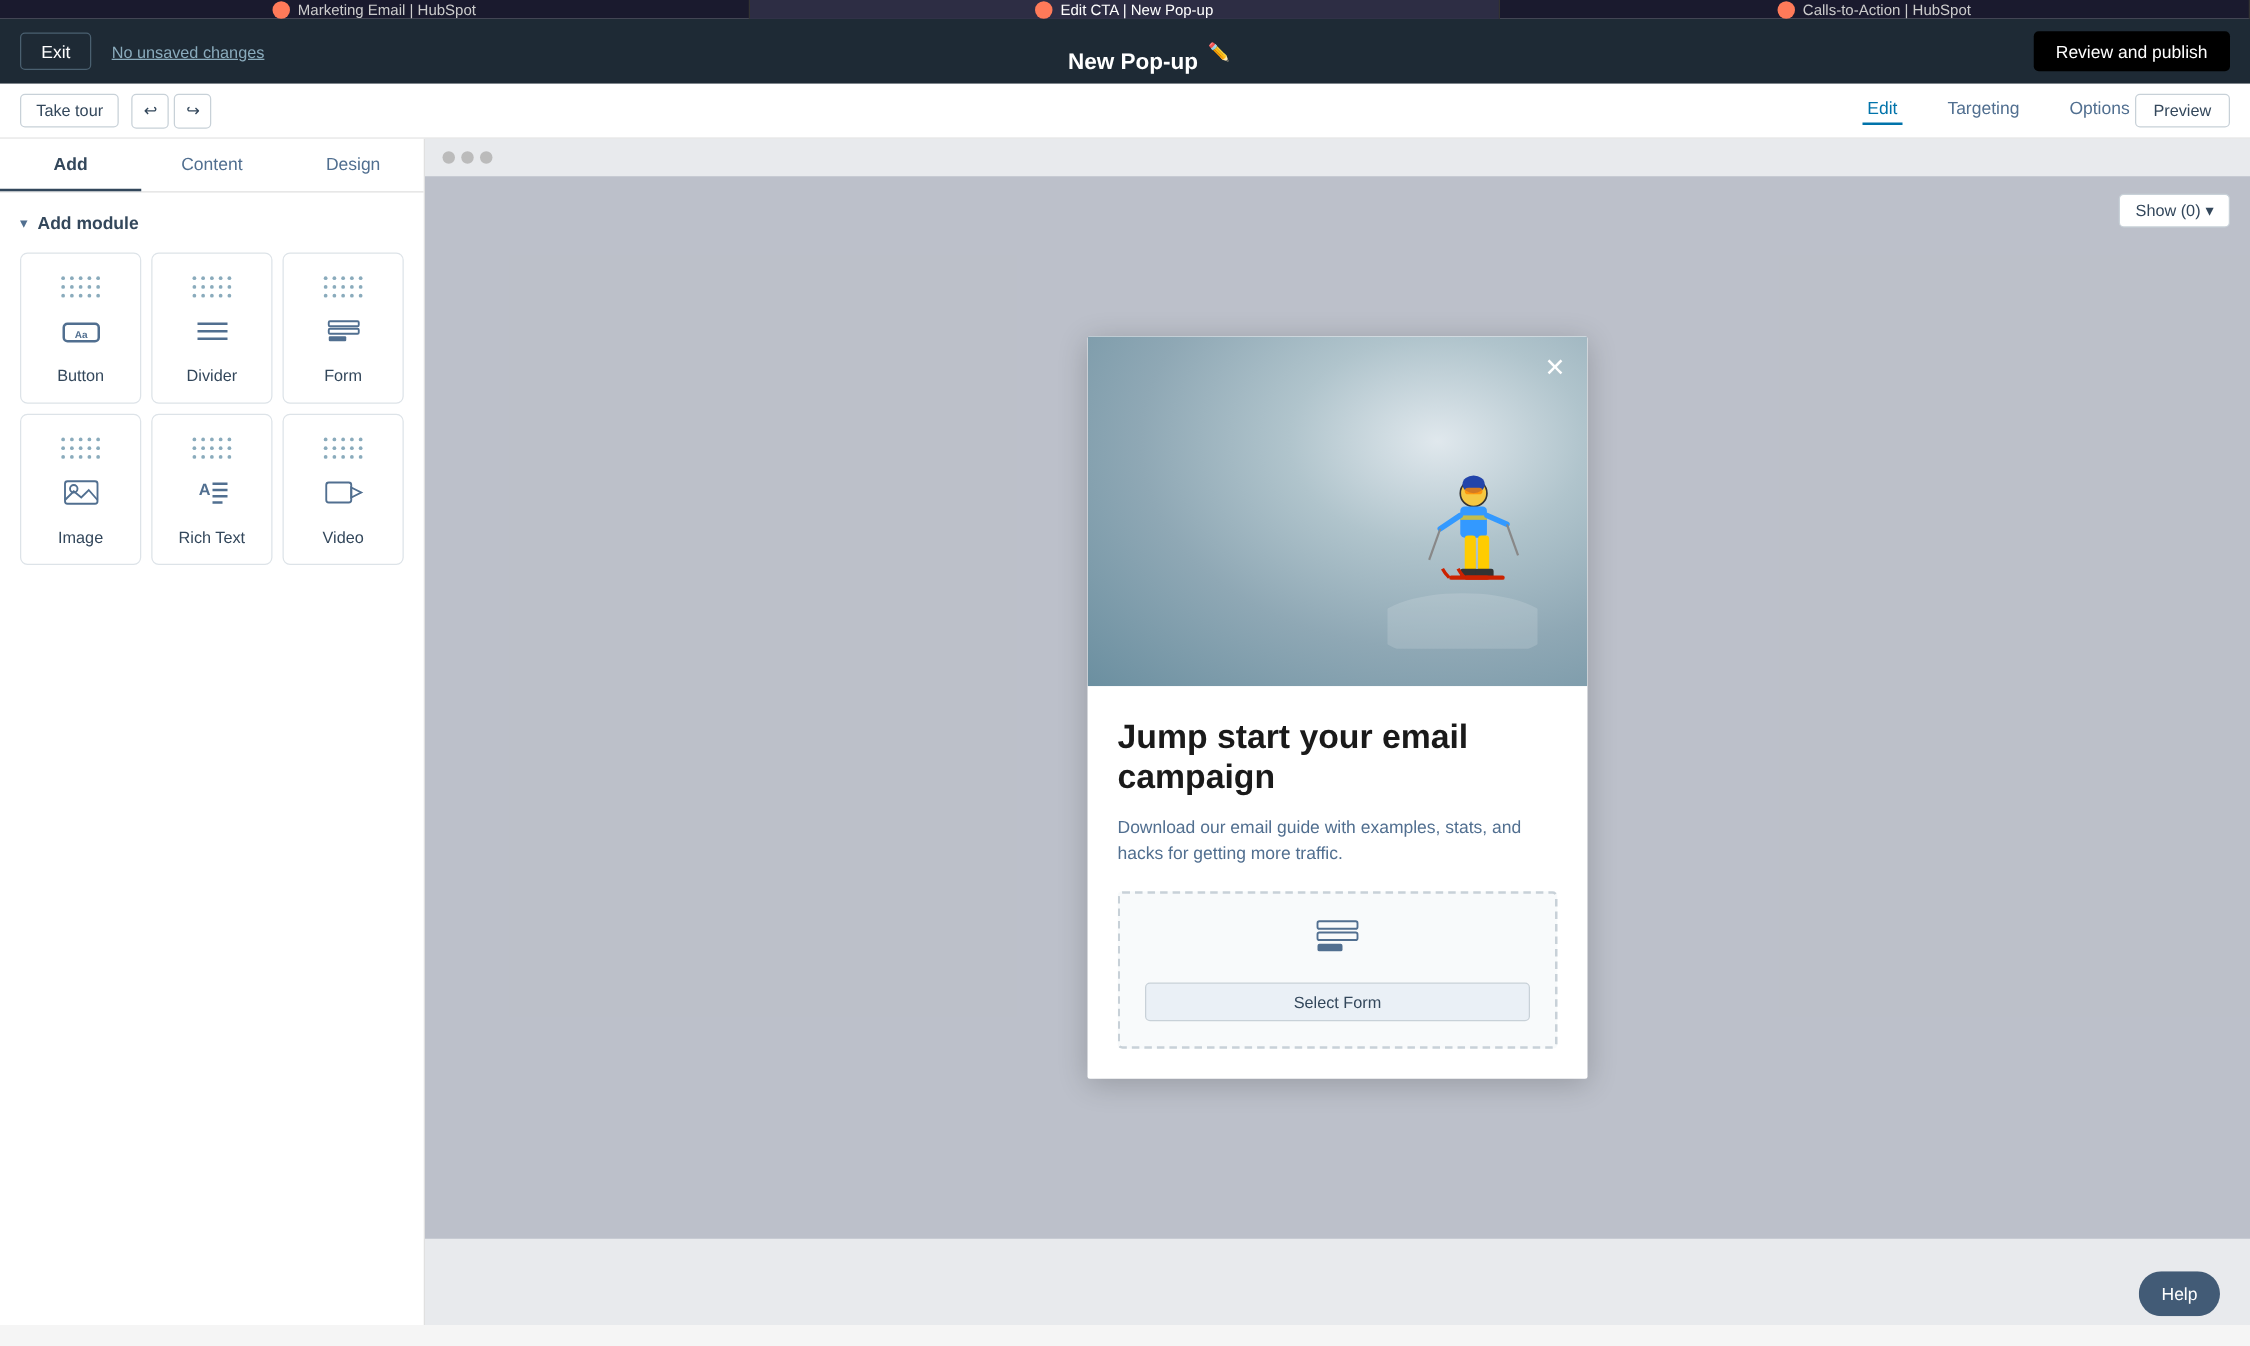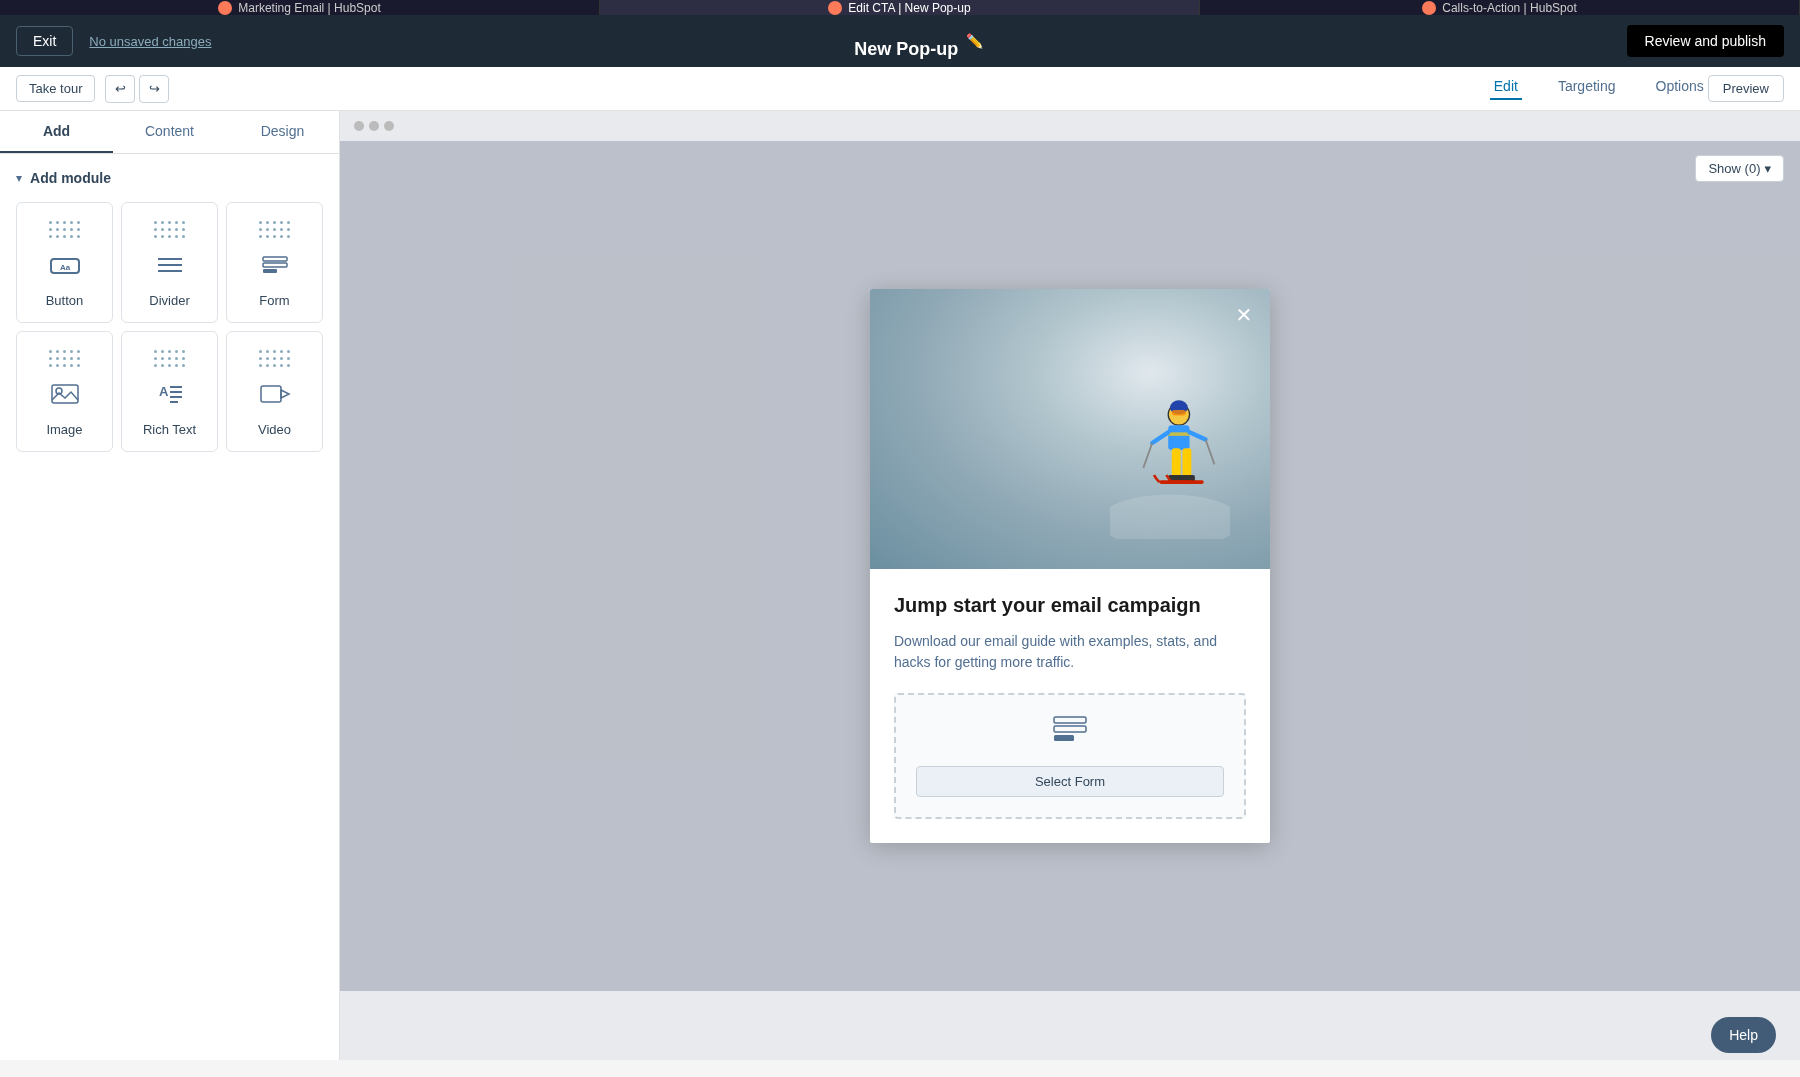--- a/index.html
+++ b/index.html
@@ -322,21 +322,21 @@
       width: 28px;
       height: 28px;
       display: flex;
       align-items: center;
       justify-content: center;
     }
     .popup-content {
       padding: 24px;
     }
     .popup-title {
-      font-size: 20px;
+      font-size: 27px;
       font-weight: 800;
       color: #1a1a1a;
       line-height: 1.2;
       margin-bottom: 14px;
     }
     .popup-description {
       font-size: 14px;
       color: #516f90;
       line-height: 1.5;
       margin-bottom: 20px;

